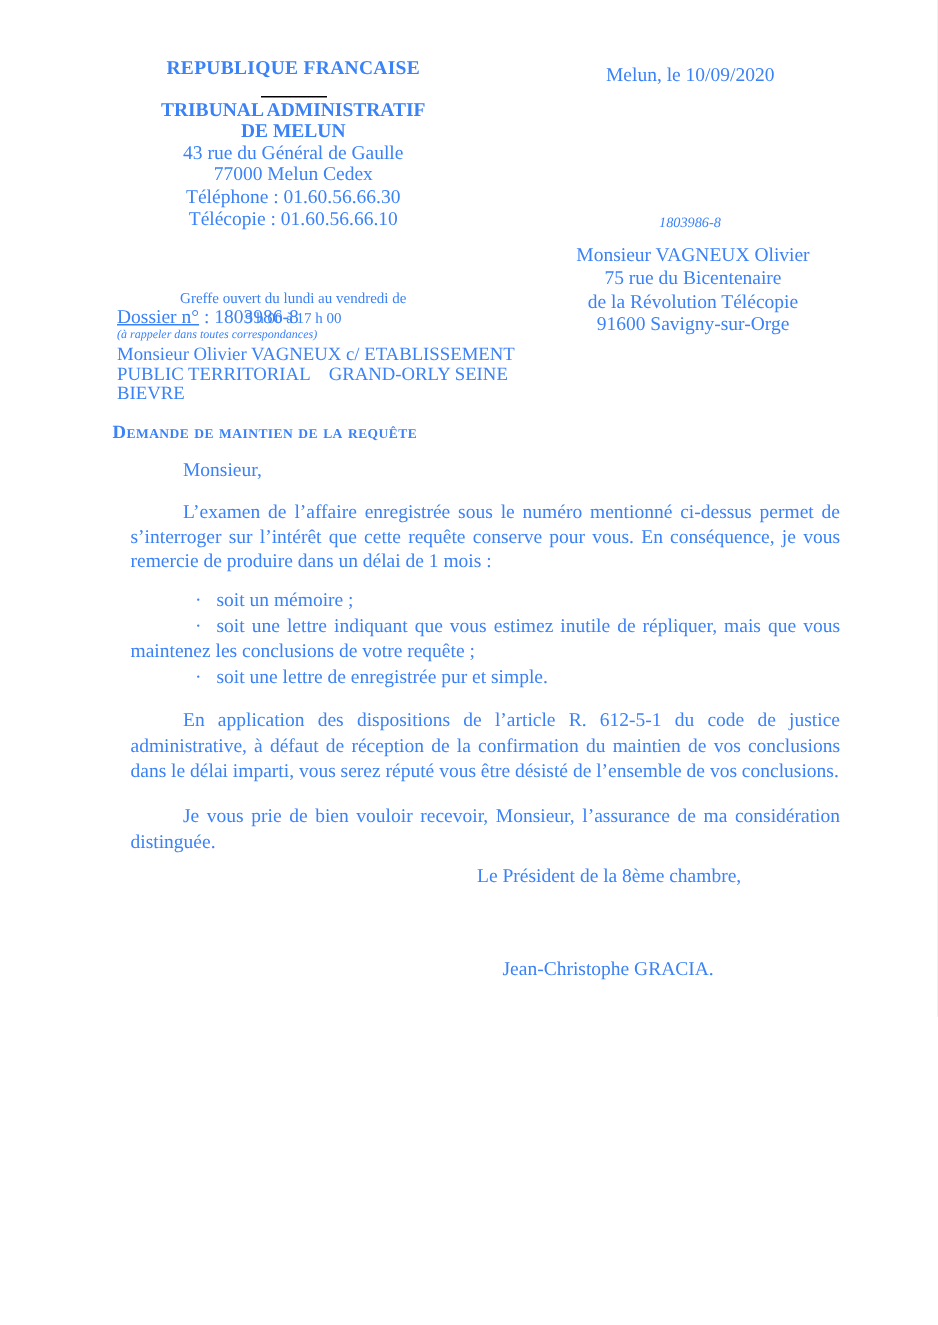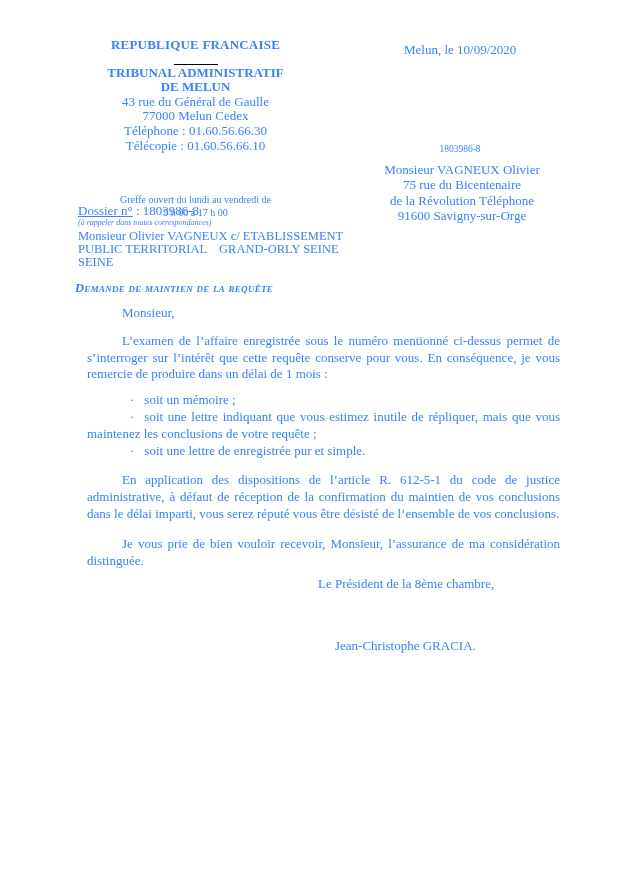--- a/index.html
+++ b/index.html
@@ -49,20 +49,21 @@
     line-height: 13px;
     margin-top: 44px;
   }
 
   
   .case-ref {
     position: absolute;
     left: 380px; top: 144px;
     width: 160px;
     text-align: center;
+    font-style: italic;
     font-size: 9.5px;
   }
 
   
   .recipient {
     position: absolute;
     left: 378px; top: 162px;
     width: 168px;
     text-align: center;
     font-size: 13px;
@@ -91,21 +92,20 @@
   }
 
   
   .subject {
     position: absolute;
     left: 75px; top: 281px;
     font-weight: bold;
     font-variant: small-caps;
     font-size: 12.5px;
     letter-spacing: 0.3px;
-    font-style: italic;
   }
 
   
   .body-block {
     position: absolute;
     left: 75px; top: 305px;
     width: 473px;
     font-size: 13px;
     margin-left: 12px;
   }
@@ -154,30 +154,30 @@
   <div class="greffe">
     <div>Greffe ouvert du lundi au vendredi de</div>
     <div>9 h 00 à 17 h 00</div>
   </div>
 
   <div class="case-ref">1803986-8</div>
 
   <div class="recipient">
     <div>Monsieur VAGNEUX Olivier</div>
     <div>75 rue du Bicentenaire</div>
-    <div>de la Révolution Téléphone</div>
+    <div>de la Révolution Télécopie</div>
     <div>91600 Savigny-sur-Orge</div>
   </div>
 
   <div class="dossier">
     <div><span class="label">Dossier n°</span><span> : 1803986-8</span></div>
     <div class="note">(à rappeler dans toutes correspondances)</div>
     <div class="party-line">Monsieur Olivier VAGNEUX c/ ETABLISSEMENT</div>
     <div class="party-line">PUBLIC TERRITORIAL    GRAND-ORLY SEINE</div>
-    <div class="party-line">SEINE</div>
+    <div class="party-line">BIEVRE</div>
   </div>
 
   <div class="subject">Demande de maintien de la requête</div>
 
   <div class="body-block">
     <p class="salutation">Monsieur,</p>
     <p class="para-1">L’examen de l’affaire enregistrée sous le numéro mentionné ci-dessus permet de s’interroger sur l’intérêt que cette requête conserve pour vous. En conséquence, je vous remercie de produire dans un délai de 1 mois :</p>
     <p class="bullet"><span class="bmark">·</span><span>soit un mémoire ;</span></p>
     <p class="bullet"><span class="bmark">·</span><span>soit une lettre indiquant que vous estimez inutile de répliquer, mais que vous maintenez les conclusions de votre requête ;</span></p>
     <p class="bullet"><span class="bmark">·</span><span>soit une lettre de enregistrée pur et simple.</span></p>

